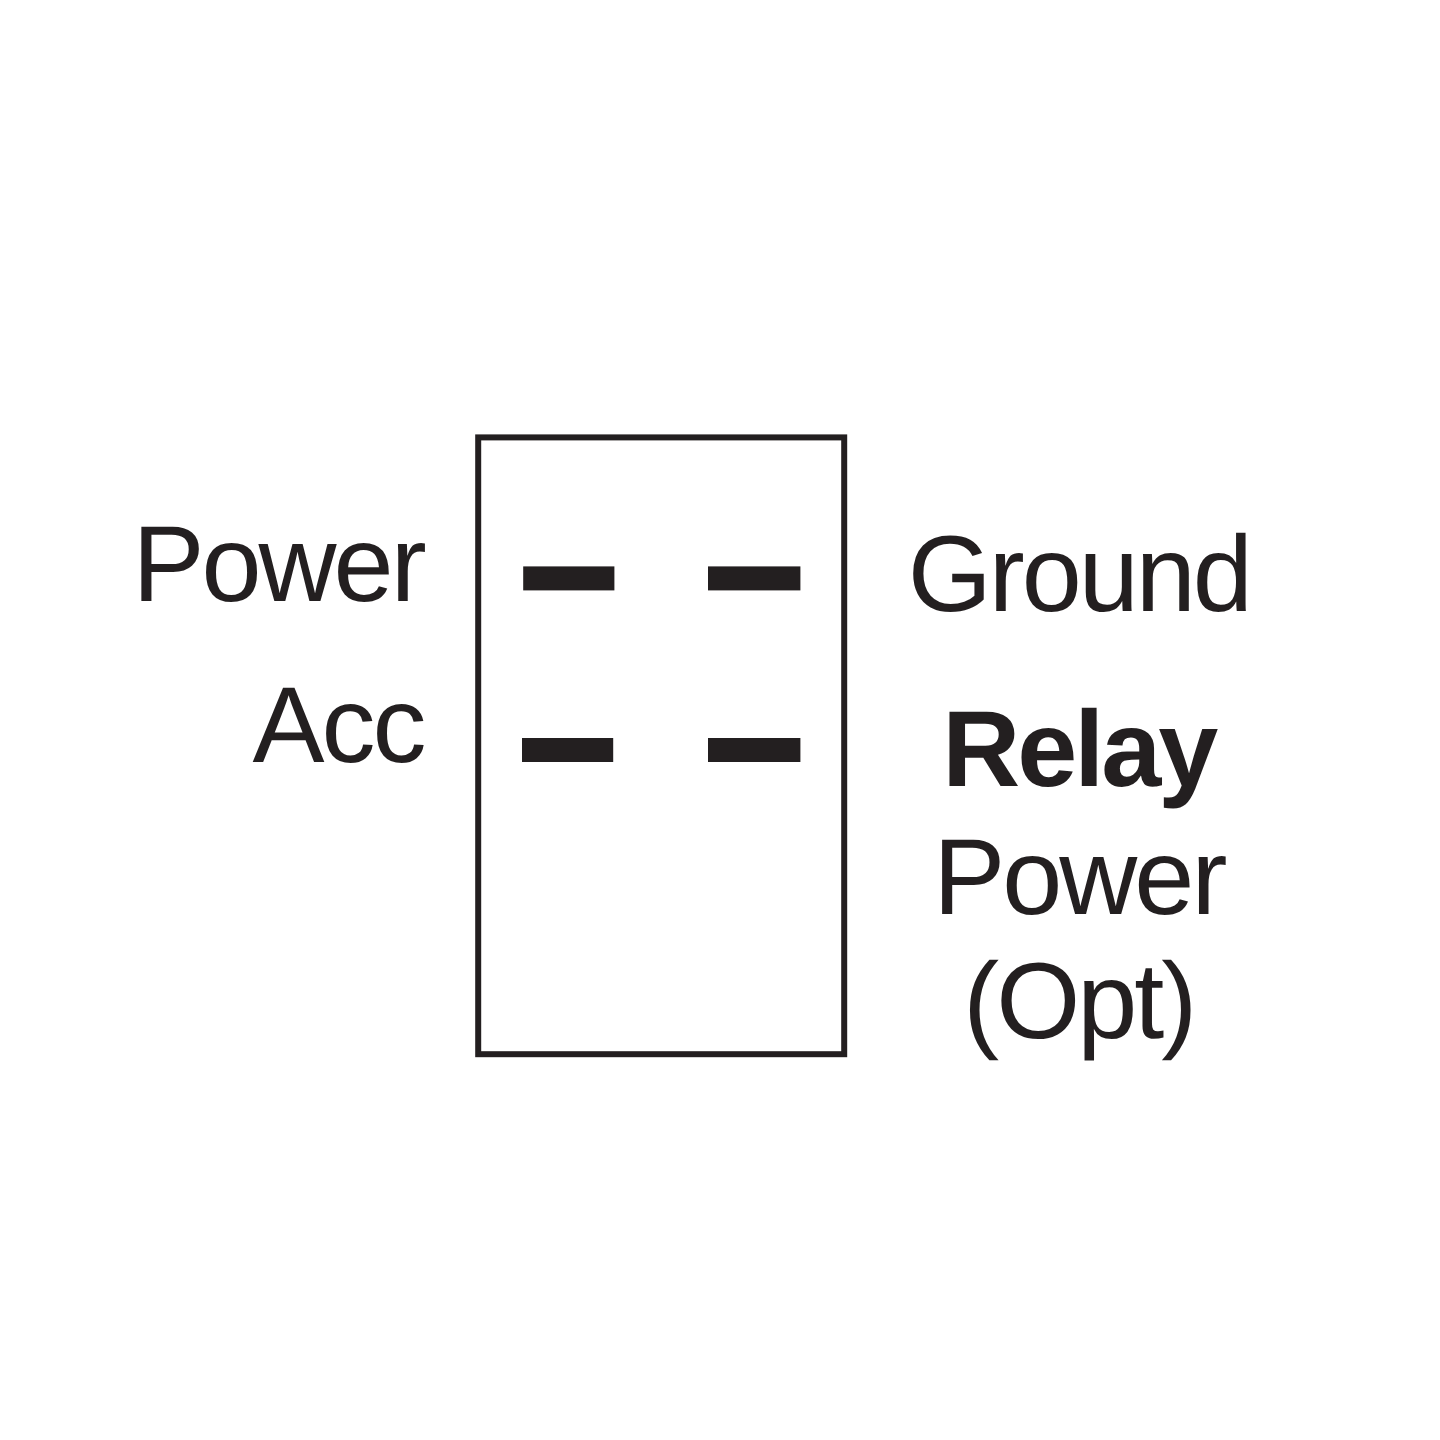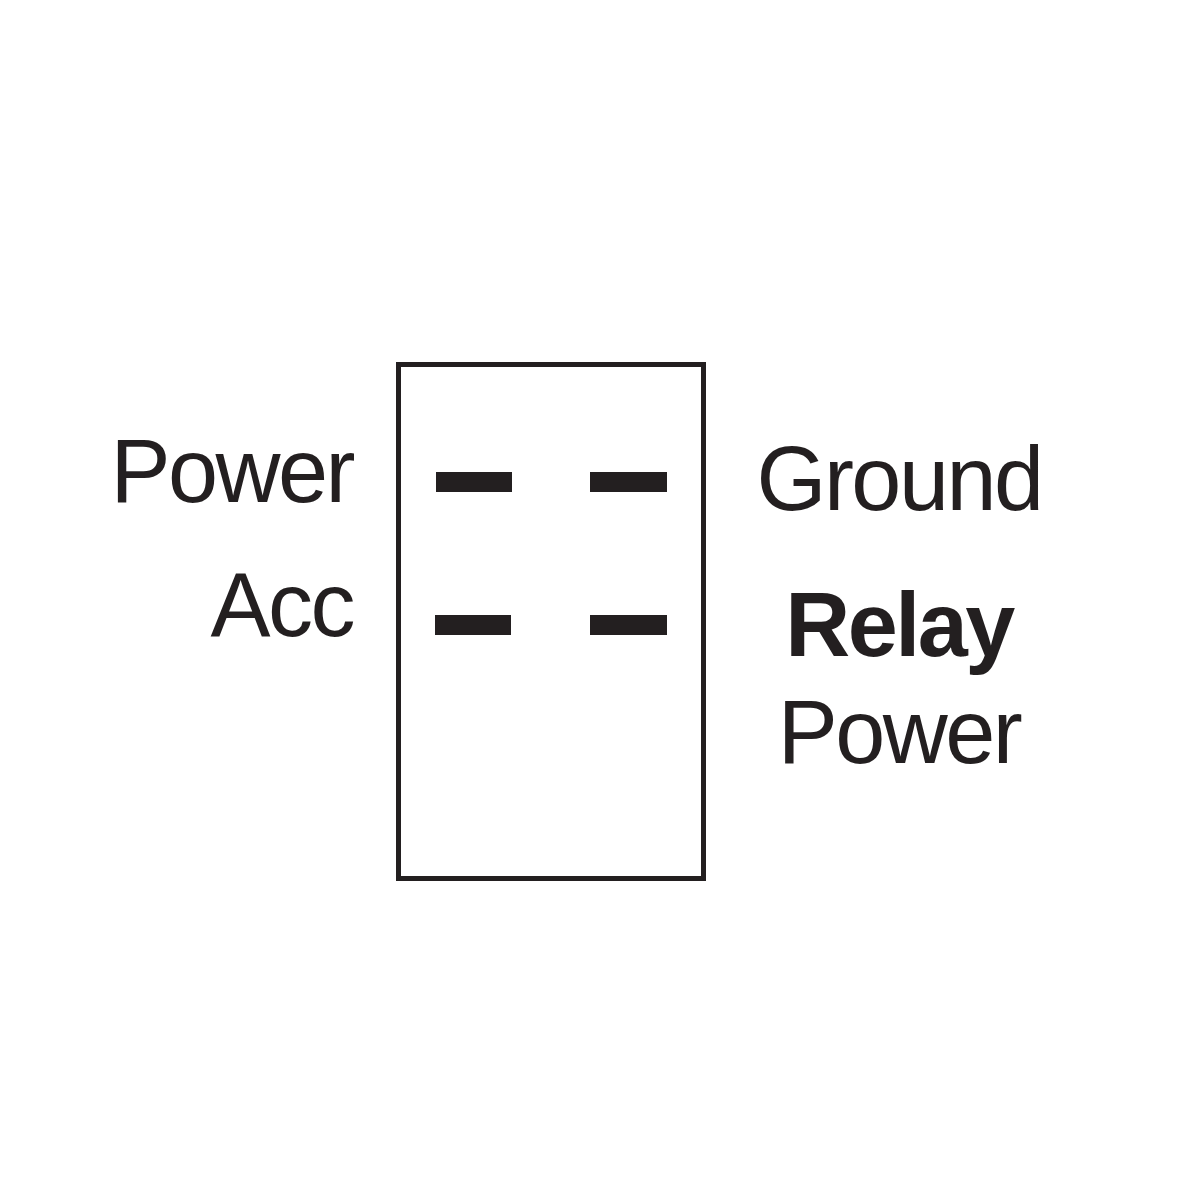--- a/index.html
+++ b/index.html
@@ -84,14 +84,15 @@
   <div class="label label-left label-power">Power</div>
 
   <div class="label label-left label-acc">Acc</div>
 
   <div class="label label-right label-ground">Ground</div>
 
   <div class="label label-right label-relay1">Relay</div>
 
   <div class="label label-right label-relay2">Power</div>
 
+  <div class="label label-right label-relay3">(Opt)</div>
 
 </div>
 
 </body></html>

